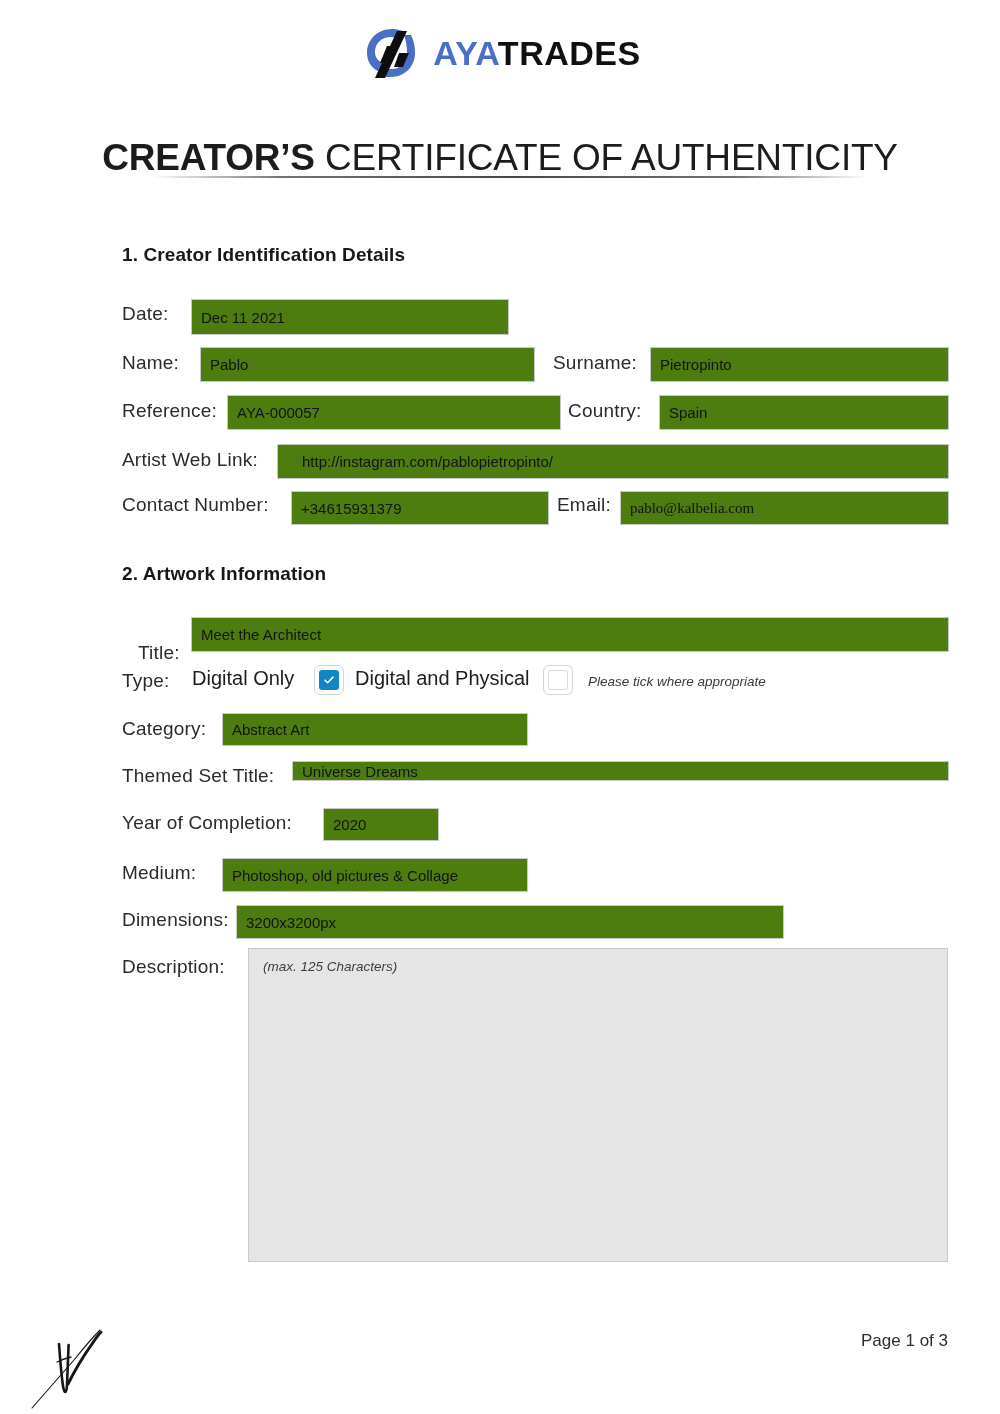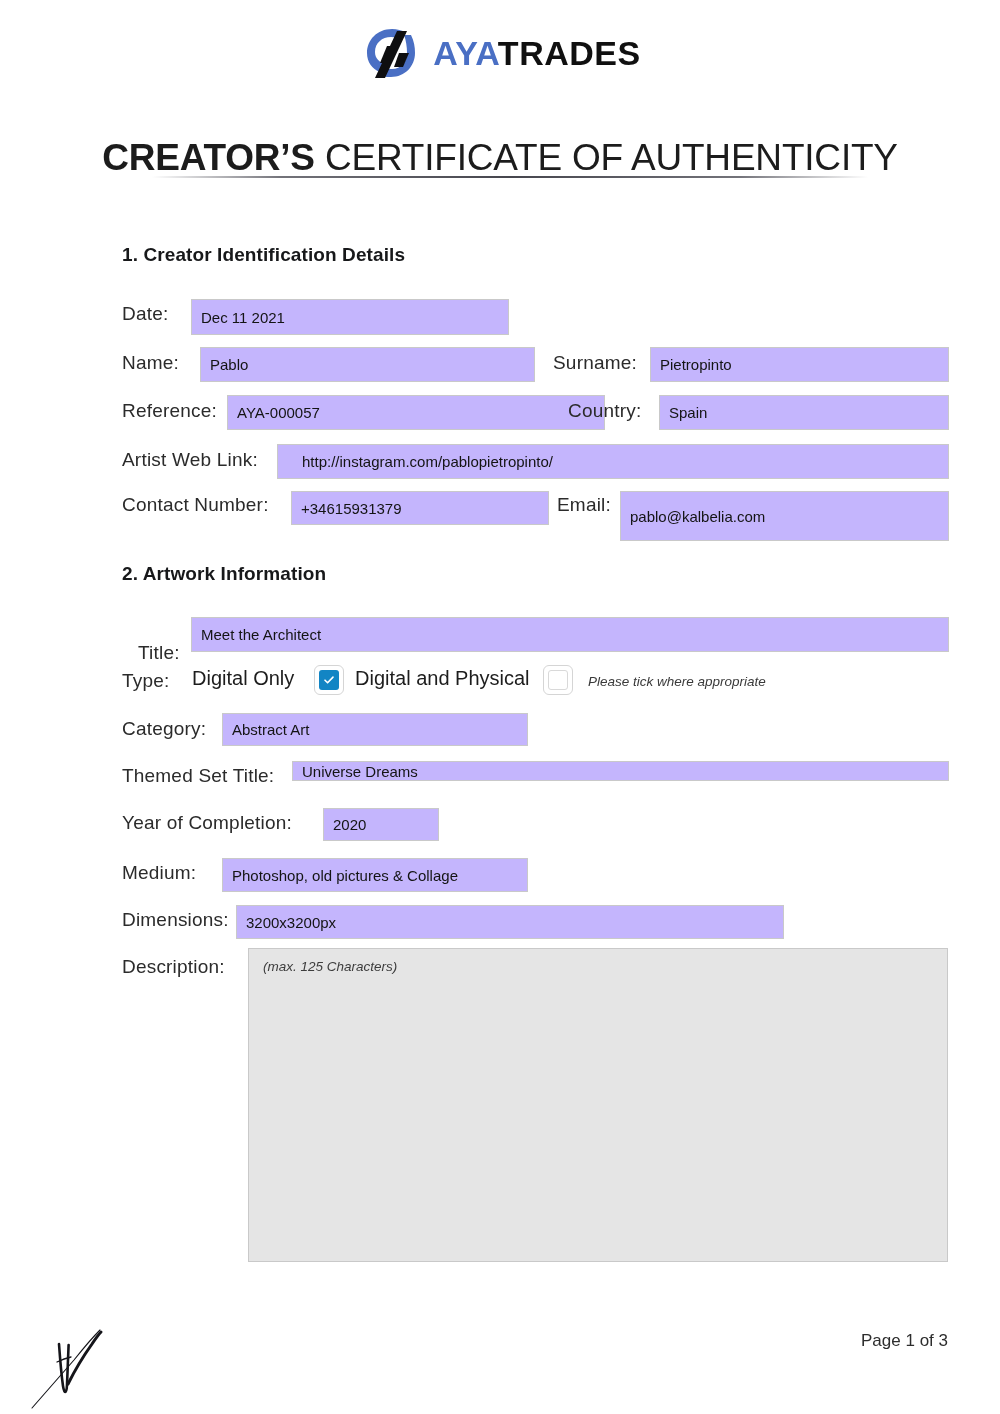--- a/index.html
+++ b/index.html
@@ -94,21 +94,21 @@
     font-size: 19px;
     color: #2b2b2b;
     font-weight: normal;
     white-space: nowrap;
     letter-spacing: 0.2px;
   }
   .fbox {
     position: absolute;
     box-sizing: border-box;
     border: 1px solid #c9c9c9;
-    background: #c4b5fd;
+    background: #4d7c0f;
     display: flex;
     align-items: center;
     padding: 0 9px;
     font-size: 15px;
     color: #141414;
     overflow: hidden;
     white-space: nowrap;
   }
 
   
@@ -230,31 +230,31 @@
 
 <div class="flabel" style="left:122px; top:303px;">Date:</div>
 <div class="fbox" style="left:191px; top:299px; width:318px; height:36px;">Dec 11 2021</div>
 
 <div class="flabel" style="left:122px; top:352px;">Name:</div>
 <div class="fbox" style="left:200px; top:347px; width:335px; height:35px;">Pablo</div>
 <div class="flabel" style="left:553px; top:352px;">Surname:</div>
 <div class="fbox" style="left:650px; top:347px; width:299px; height:35px;">Pietropinto</div>
 
 <div class="flabel" style="left:122px; top:400px;">Reference:</div>
-<div class="fbox" style="left:227px; top:395px; width:378px; height:35px;">AYA-000057</div>
+<div class="fbox" style="left:227px; top:395px; width:334px; height:35px;">AYA-000057</div>
 <div class="flabel" style="left:568px; top:400px;">Country:</div>
 <div class="fbox" style="left:659px; top:395px; width:290px; height:35px;">Spain</div>
 
 <div class="flabel" style="left:122px; top:449px;">Artist Web Link:</div>
 <div class="fbox" style="left:277px; top:444px; width:672px; height:35px;padding-left:24px;">http://instagram.com/pablopietropinto/</div>
 
 <div class="flabel" style="left:122px; top:494px;">Contact Number:</div>
 <div class="fbox" style="left:291px; top:491px; width:258px; height:34px;">+34615931379</div>
 <div class="flabel" style="left:557px; top:494px;">Email:</div>
-<div class="fbox" style="left:620px; top:491px; width:329px; height:50px;">pablo@kalbelia.com</div>
+<div class="fbox" style="left:620px; top:491px; width:329px; height:34px;font-family:Liberation Serif, serif;">pablo@kalbelia.com</div>
 
 <div class="section-heading" id="sec2-heading">2. Artwork Information</div>
 
 <div class="flabel" style="left:138px; top:622px;margin-top:20px;">Title:</div>
 <div class="fbox" style="left:191px; top:617px; width:758px; height:35px;">Meet the Architect</div>
 
 <div class="flabel" style="left:122px; top:670px;">Type:</div>
 <div class="type-opt" style="left:192px; top:667px;">Digital Only</div>
 <div class="cbox checked" style="left:314px; top:665px;">
   <span class="inner">

